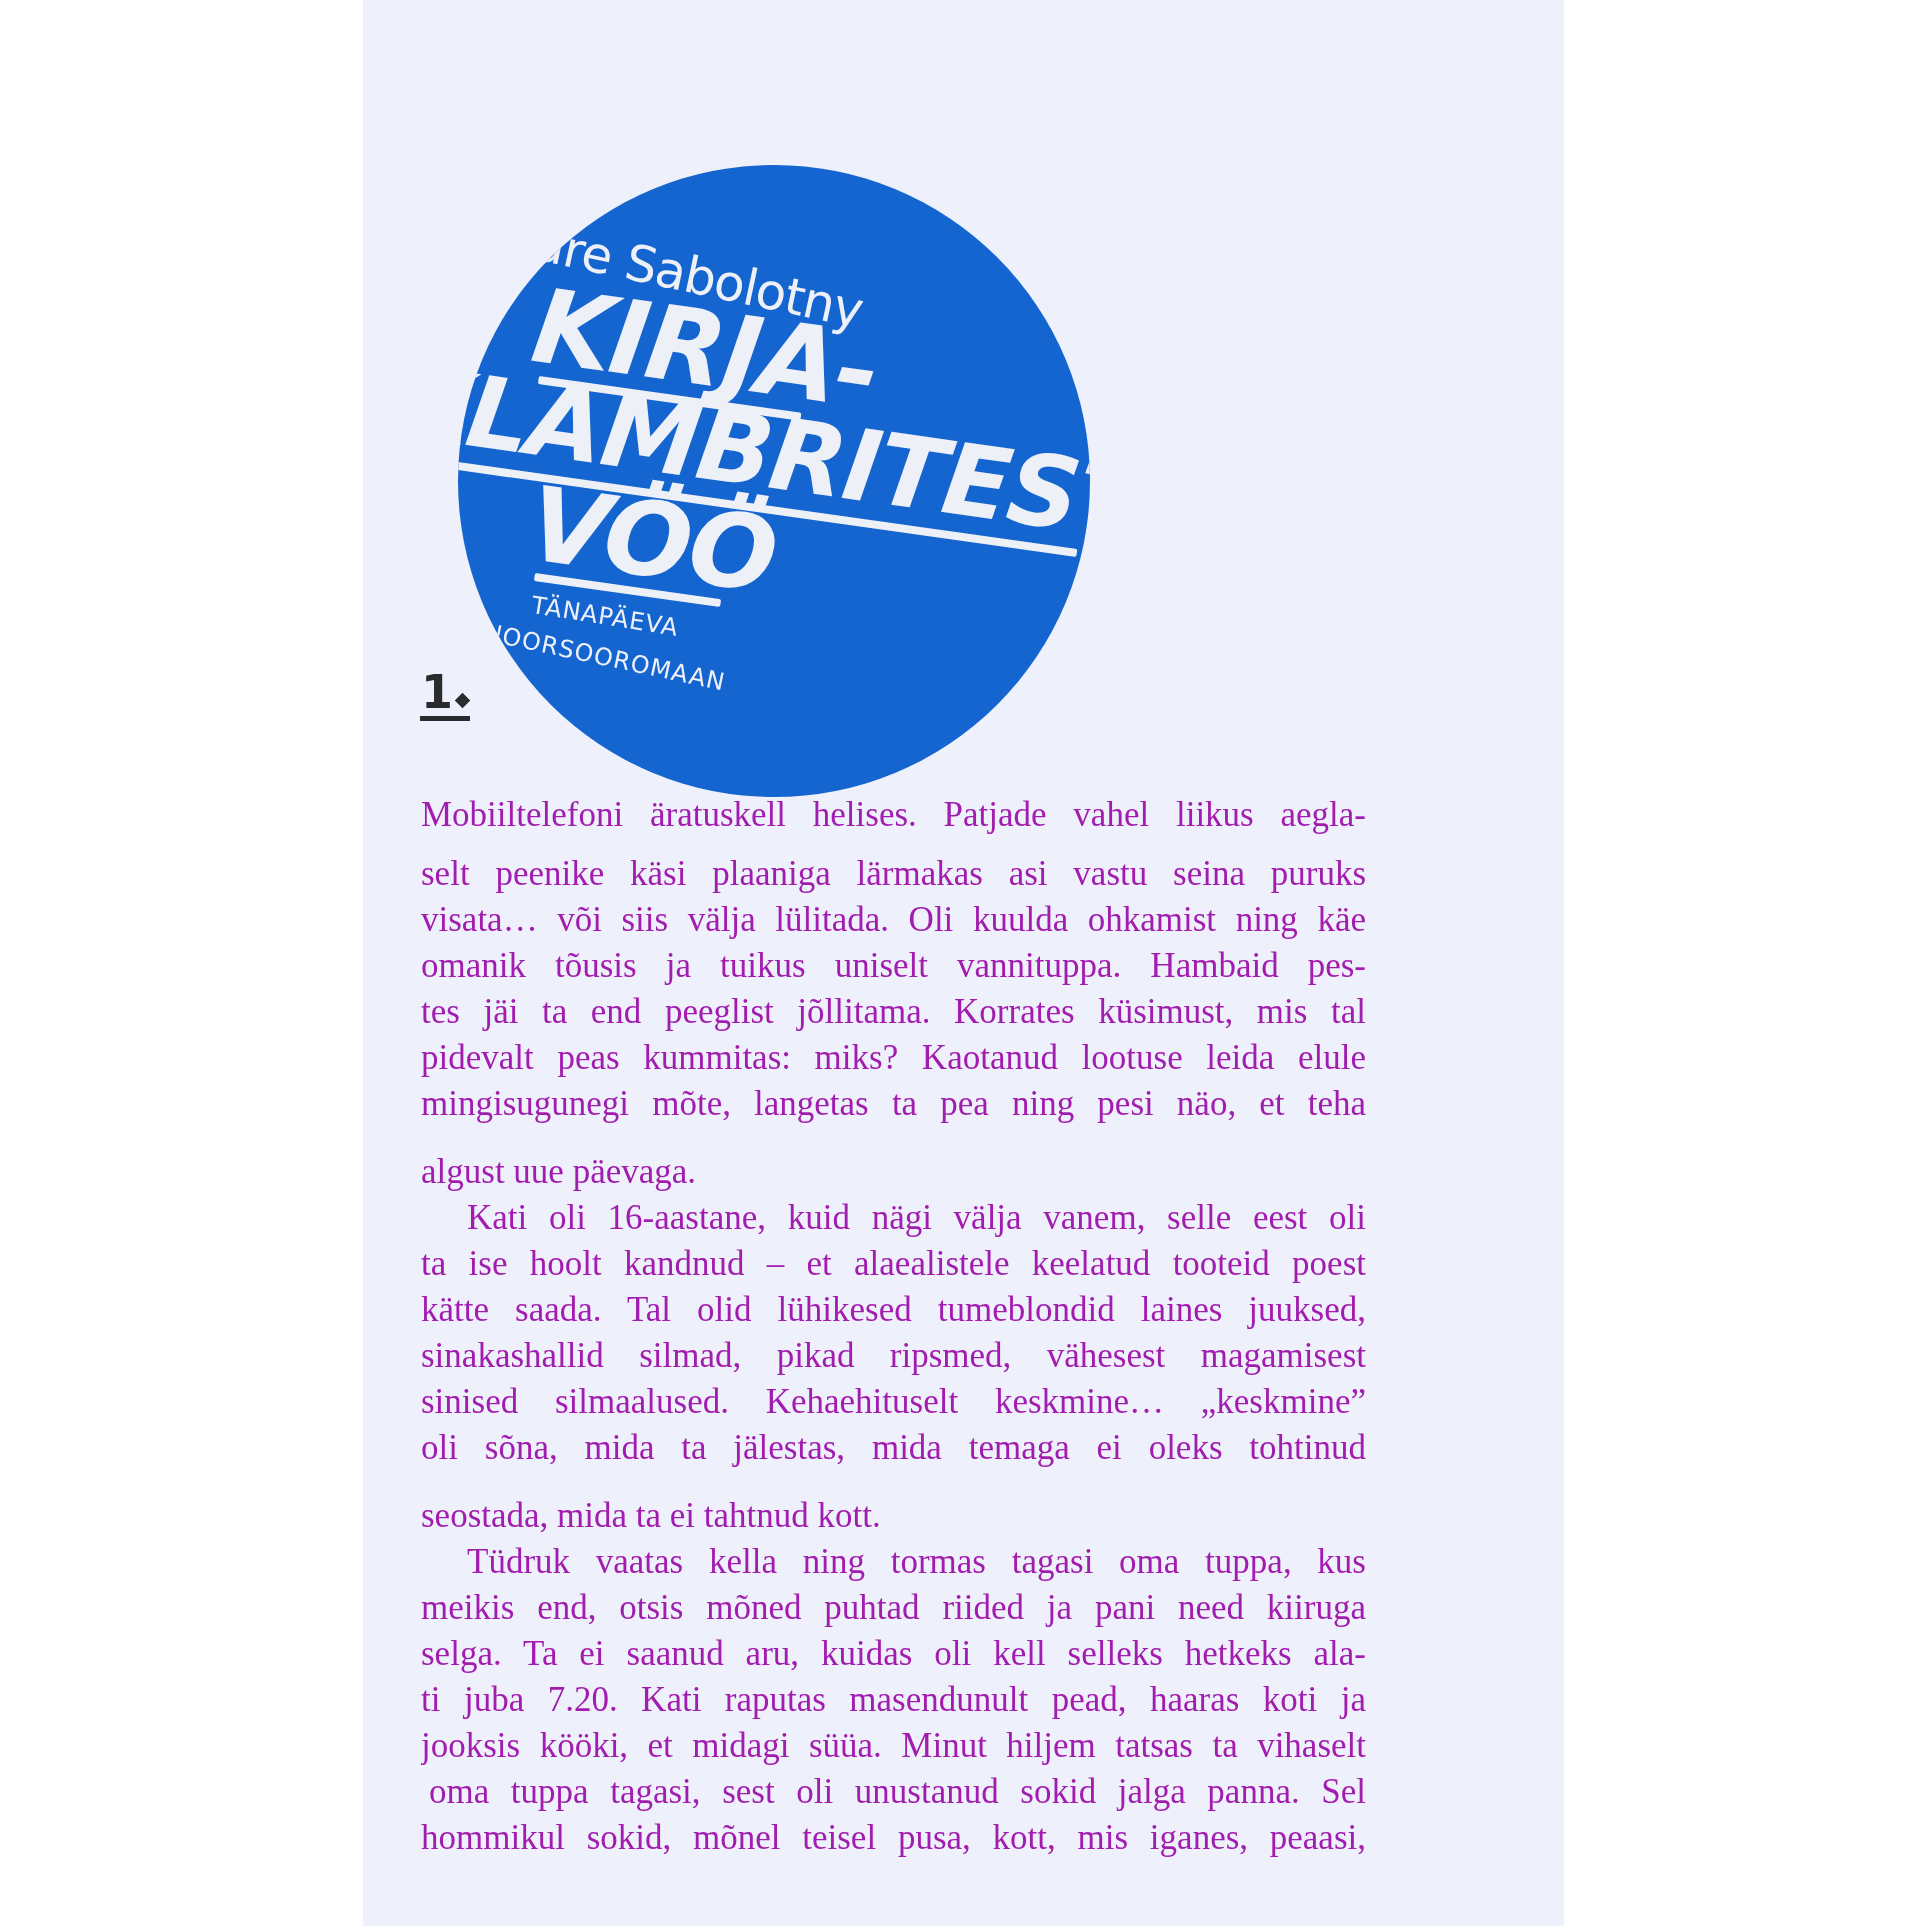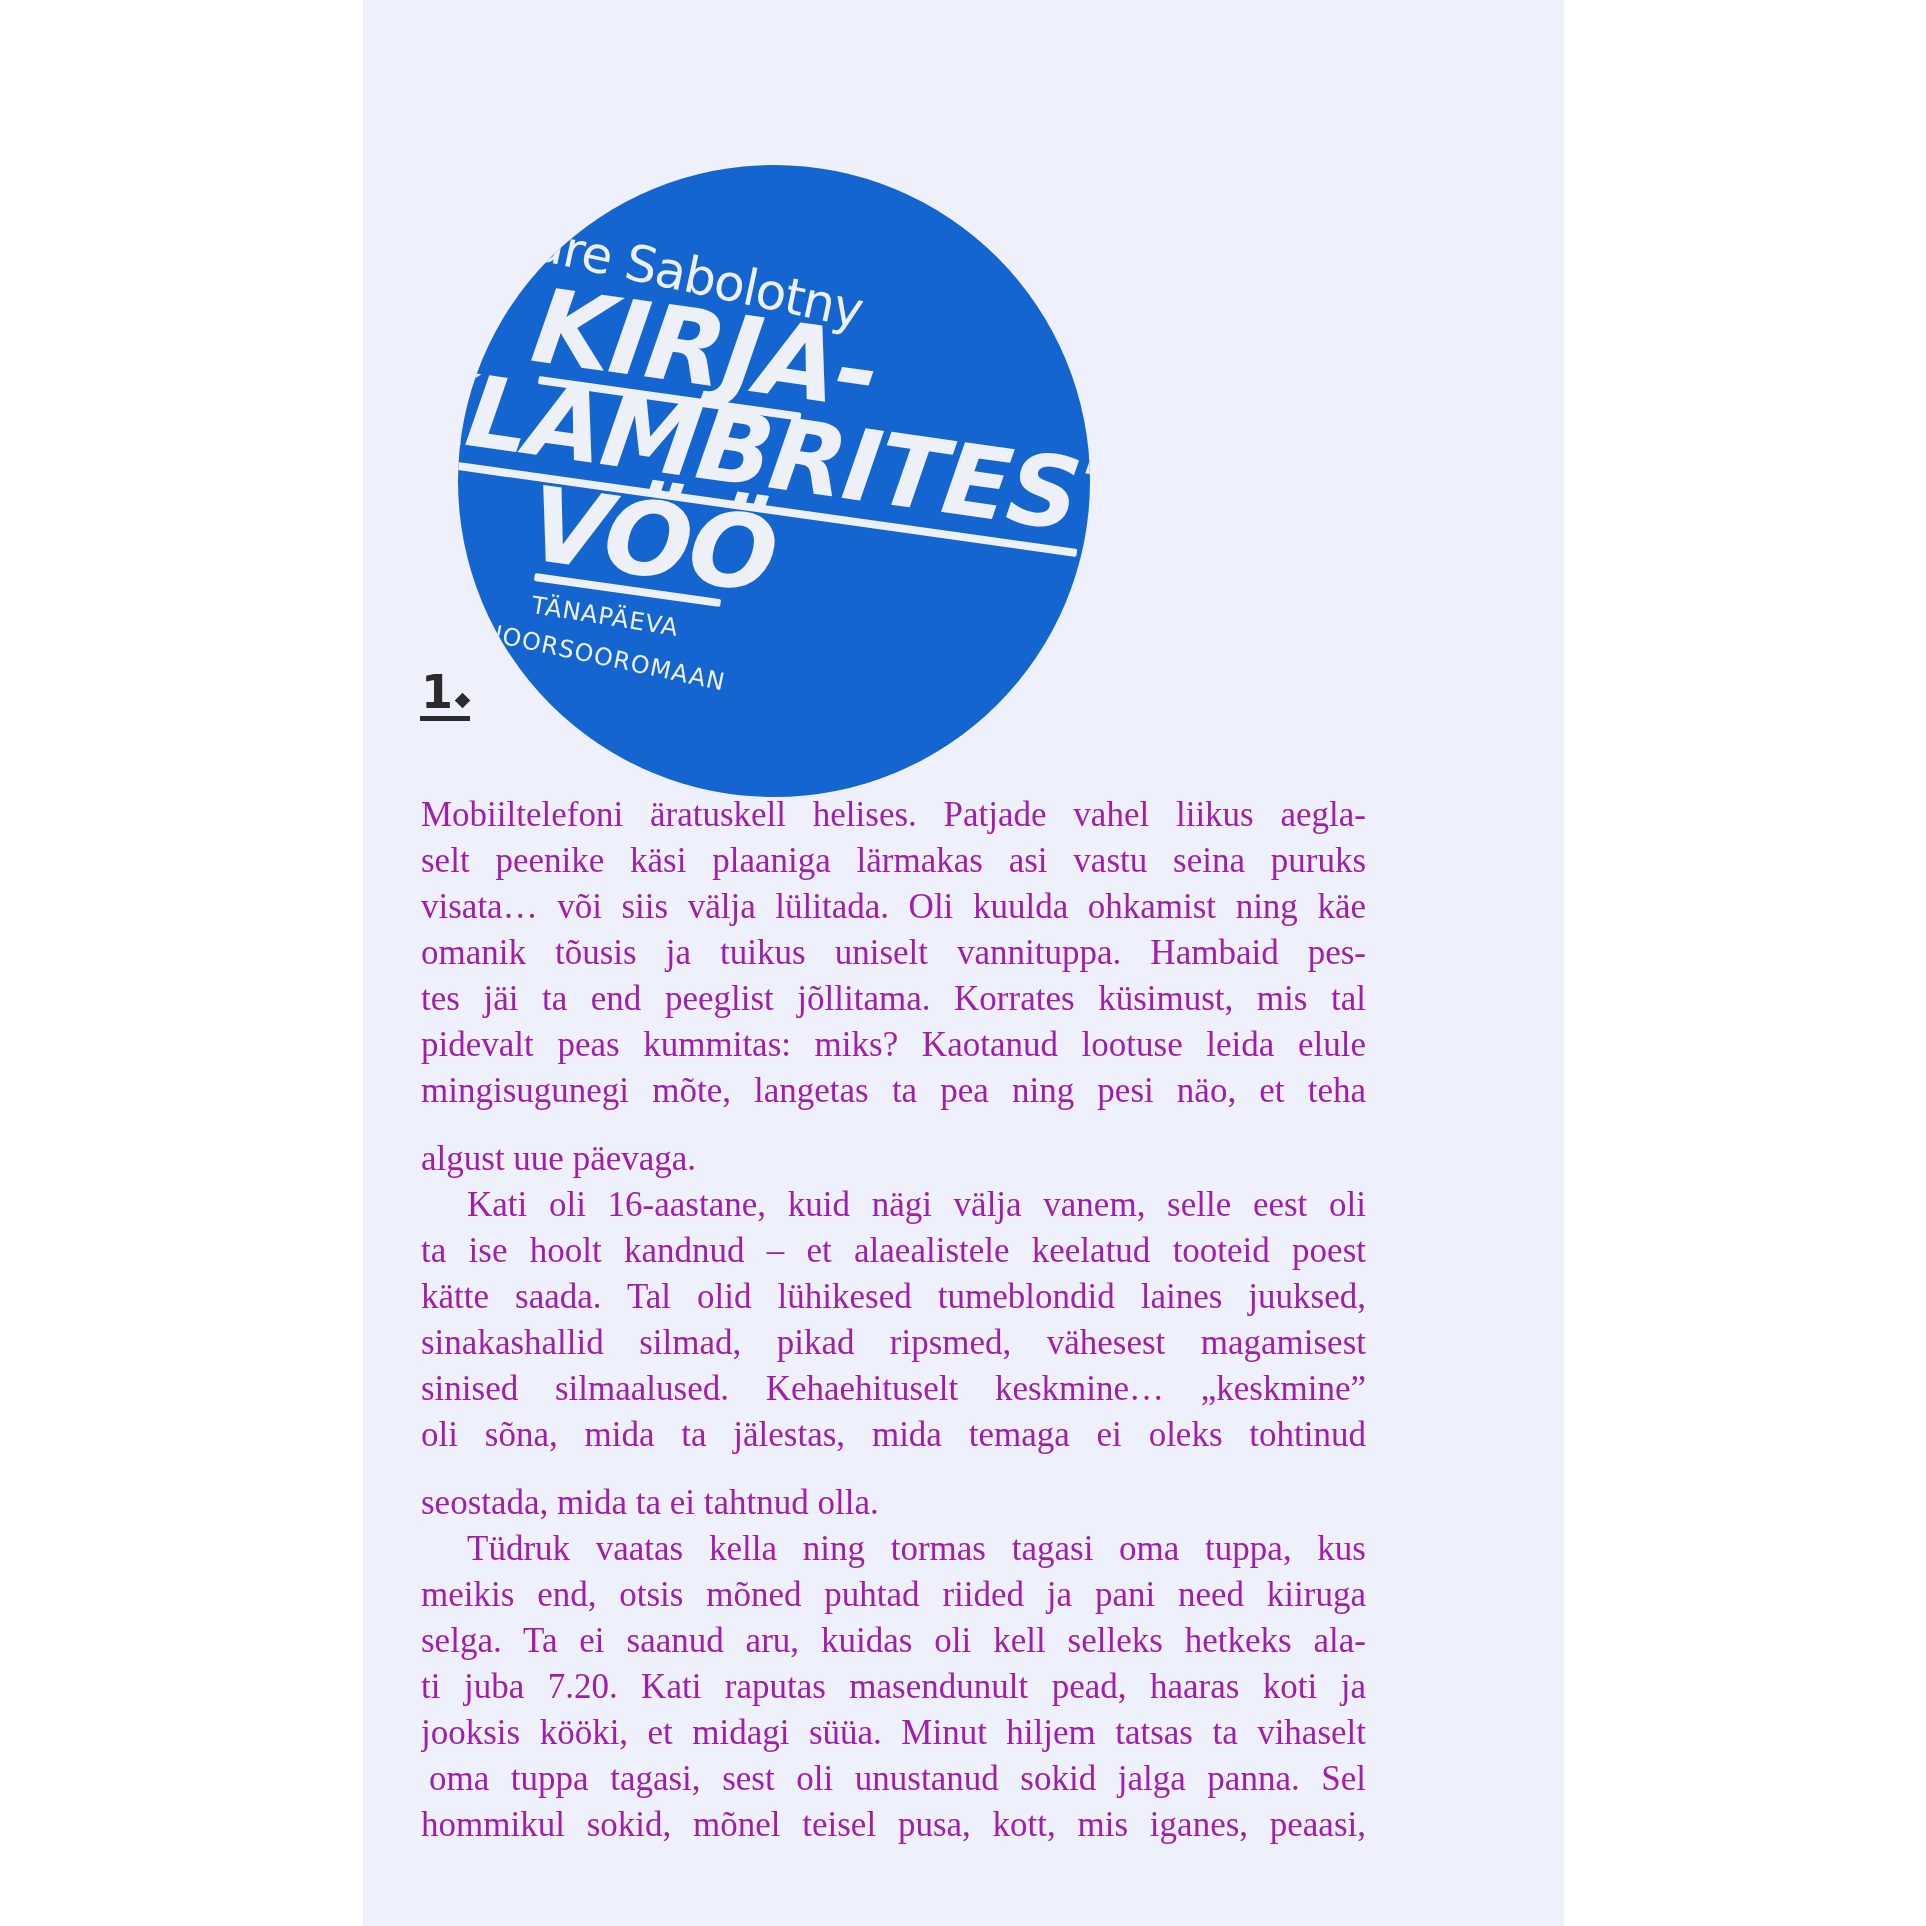--- a/index.html
+++ b/index.html
@@ -37,35 +37,35 @@
 </div>
 
 <div>
   <div class="chapnum">1</div>
   <div class="chapdot"></div>
   <div class="chapline"></div>
 </div>
 
 <div class="body">
   <div class="ln" style="white-space: normal; overflow: hidden;">Mobiiltelefoni äratuskell helises. Patjade vahel liikus aegla-</div>
-  <div class="ln" style="white-space: normal; overflow: hidden;">selt peenike käsi plaaniga lärmakas asi vastu seina puruks</div>
+  <div class="ln" style="white-space: normal; overflow: hidden; margin-top: 13px;">selt peenike käsi plaaniga lärmakas asi vastu seina puruks</div>
   <div class="ln" style="white-space: normal; overflow: hidden;">visata… või siis välja lülitada. Oli kuulda ohkamist ning käe</div>
   <div class="ln" style="white-space: normal; overflow: hidden;">omanik tõusis ja tuikus uniselt vannituppa. Hambaid pes-</div>
   <div class="ln" style="white-space: normal; overflow: hidden;">tes jäi ta end peeglist jõllitama. Korrates küsimust, mis tal</div>
   <div class="ln" style="white-space: normal; overflow: hidden;">pidevalt peas kummitas: miks? Kaotanud lootuse leida elule</div>
   <div class="ln" style="white-space: normal; overflow: hidden;">mingisugunegi mõte, langetas ta pea ning pesi näo, et teha</div>
   <div class="ln last" style="white-space: normal; overflow: hidden;">algust uue päevaga.</div>
 
   <div class="ln ind" style="white-space: normal; overflow: hidden;">Kati oli 16-aastane, kuid nägi välja vanem, selle eest oli</div>
   <div class="ln" style="white-space: normal; overflow: hidden;">ta ise hoolt kandnud – et alaealistele keelatud tooteid poest</div>
   <div class="ln" style="white-space: normal; overflow: hidden; font-family: Liberation Serif, serif;">kätte saada. Tal olid lühikesed tumeblondid laines juuksed,</div>
   <div class="ln" style="white-space: normal; overflow: hidden;">sinakashallid silmad, pikad ripsmed, vähesest magamisest</div>
   <div class="ln" style="white-space: normal; overflow: hidden;">sinised silmaalused. Kehaehituselt keskmine… „keskmine”</div>
   <div class="ln" style="white-space: normal; overflow: hidden;">oli sõna, mida ta jälestas, mida temaga ei oleks tohtinud</div>
-  <div class="ln last" style="white-space: normal; overflow: hidden;">seostada, mida ta ei tahtnud olla.</div>
+  <div class="ln last" style="white-space: normal; overflow: hidden;">seostada, mida ta ei tahtnud kott.</div>
 
   <div class="ln ind" style="white-space: normal; overflow: hidden;">Tüdruk vaatas kella ning tormas tagasi oma tuppa, kus</div>
   <div class="ln" style="white-space: normal; overflow: hidden;">meikis end, otsis mõned puhtad riided ja pani need kiiruga</div>
   <div class="ln" style="white-space: normal; overflow: hidden;">selga. Ta ei saanud aru, kuidas oli kell selleks hetkeks ala-</div>
   <div class="ln" style="white-space: normal; overflow: hidden;">ti juba 7.20. Kati raputas masendunult pead, haaras koti ja</div>
   <div class="ln" style="white-space: normal; overflow: hidden;">jooksis kööki, et midagi süüa. Minut hiljem tatsas ta vihaselt</div>
   <div class="ln" style="white-space: normal; overflow: hidden; margin-left: 8px;">oma tuppa tagasi, sest oli unustanud sokid jalga panna. Sel</div>
   <div class="ln" style="white-space: normal; overflow: hidden;">hommikul sokid, mõnel teisel pusa, kott, mis iganes, peaasi,</div>
 </div>
 

